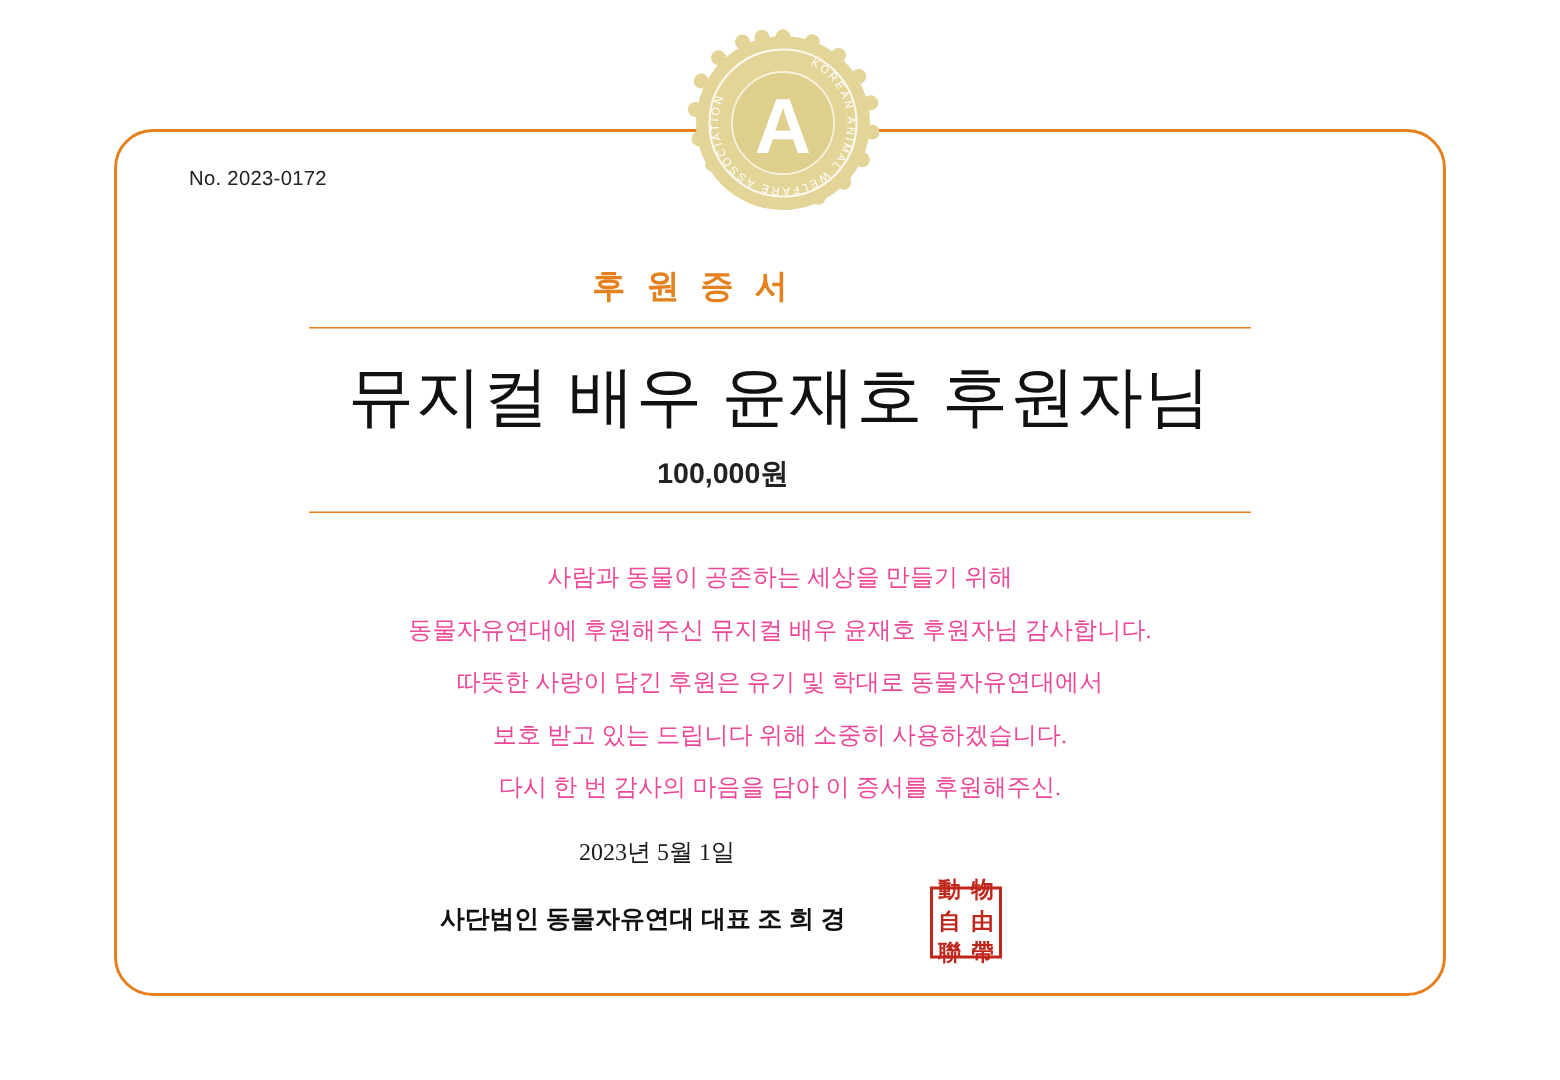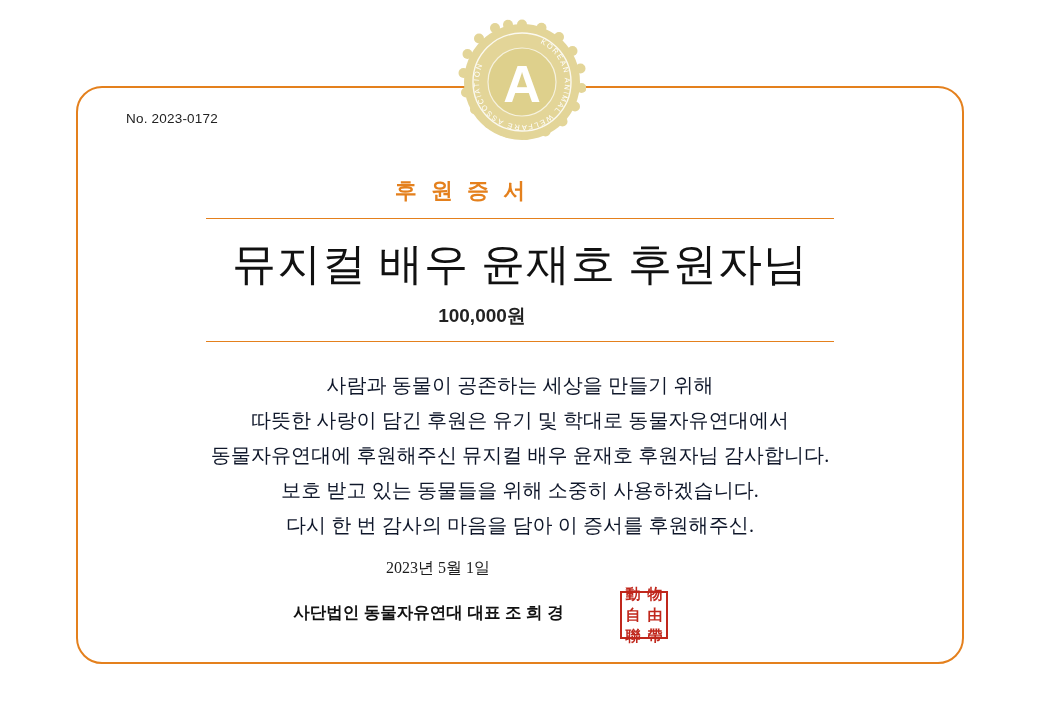--- a/index.html
+++ b/index.html
@@ -106,23 +106,23 @@
   }
 
   .body-text {
     position: absolute;
     left: 140px;
     top: 368px;
     width: 760px;
     text-align: center;
   }
   .body-line {
-    font-size: 20px;
+    font-size: 16px;
     line-height: 35px;
-    color: #0f172a;
+    color: #ec4899;
     letter-spacing: 0.1px;
   }
 
   .date-line {
     position: absolute;
     left: 0;
     top: 558px;
     width: 876px;
     text-align: center;
     font-size: 16px;
@@ -230,23 +230,23 @@
   <div class="rule rule-top"></div>
 
   <div class="recipient">뮤지컬 배우 윤재호 후원자님</div>
 
   <div class="amount">100,000원</div>
 
   <div class="rule rule-bottom"></div>
 
   <div class="body-text">
     <div class="body-line">사람과 동물이 공존하는 세상을 만들기 위해</div>
+    <div class="body-line">동물자유연대에 후원해주신 뮤지컬 배우 윤재호 후원자님 감사합니다.</div>
     <div class="body-line">따뜻한 사랑이 담긴 후원은 유기 및 학대로 동물자유연대에서</div>
-    <div class="body-line">동물자유연대에 후원해주신 뮤지컬 배우 윤재호 후원자님 감사합니다.</div>
-    <div class="body-line">보호 받고 있는 동물들을 위해 소중히 사용하겠습니다.</div>
+    <div class="body-line">보호 받고 있는 드립니다 위해 소중히 사용하겠습니다.</div>
     <div class="body-line">다시 한 번 감사의 마음을 담아 이 증서를 후원해주신.</div>
   </div>
 
   <div class="date-line">2023년 5월 1일</div>
 
   <div class="signature">사단법인 동물자유연대 대표 조 희 경</div>
 
   <div class="stamp">
     <div class="stamp-box">
       <span class="stamp-glyph">動</span>

